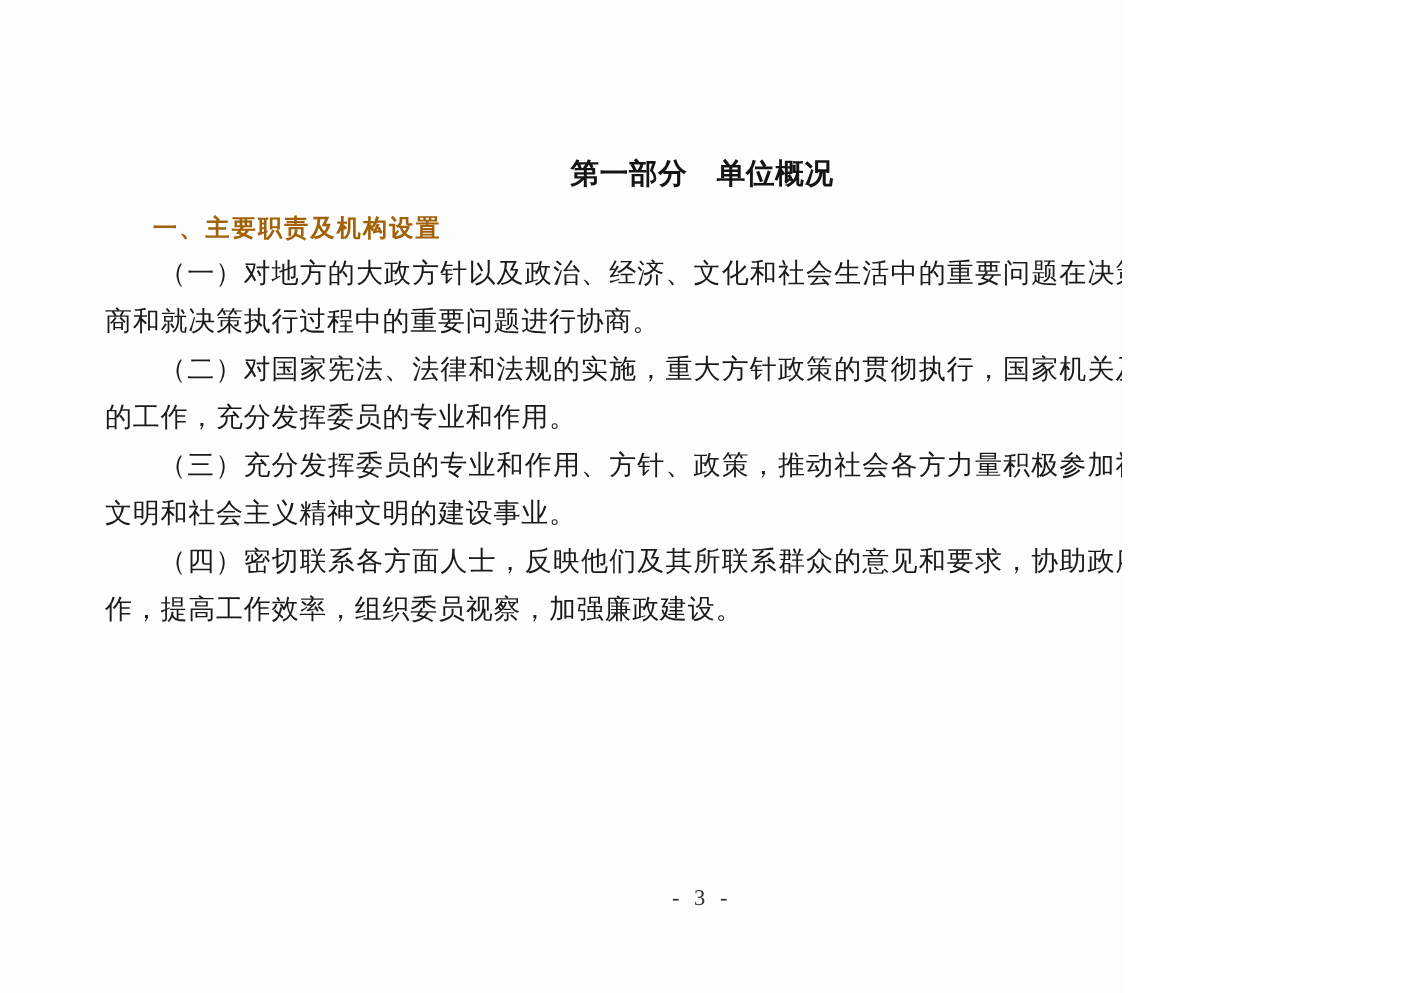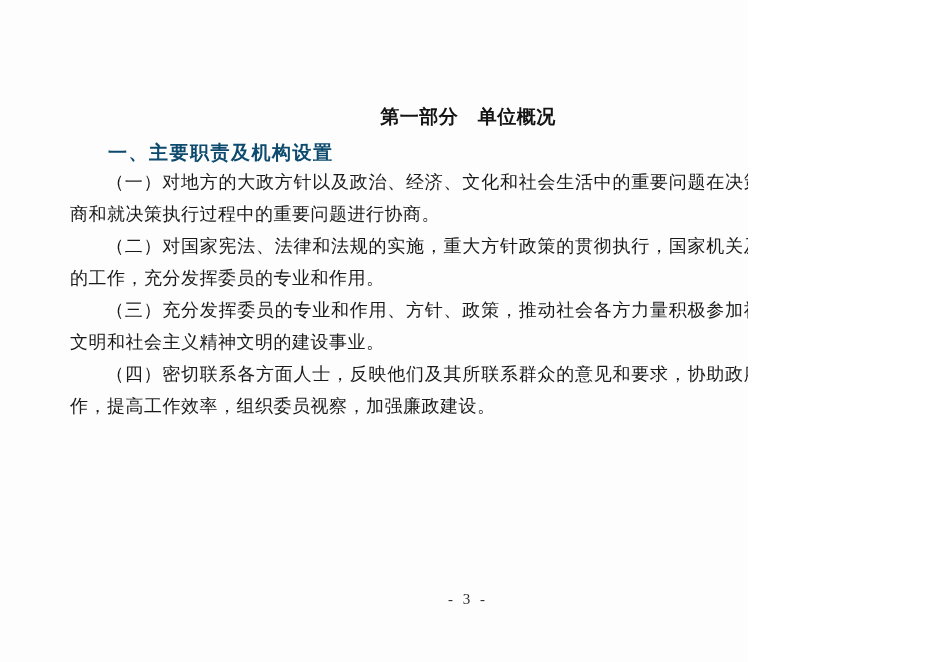--- a/index.html
+++ b/index.html
@@ -27,25 +27,25 @@
     line-height: 26px;
     letter-spacing: 0.5px;
     color: #141414;
   }
   .section-heading {
     position: absolute;
     top: 141px;
     left: 70px;
     width: 786px;
     text-indent: 2em;
-    font-size: 19px;
+    font-size: 16px;
     font-weight: bold;
     line-height: 24px;
     letter-spacing: 1.5px;
-    color: #0c4a6e;
+    color: #a16207;
   }
   .body-text {
     position: absolute;
     top: 166px;
     left: 70px;
     width: 786px;
     font-size: 18px;
     line-height: 32px;
   }
   .body-text p {

